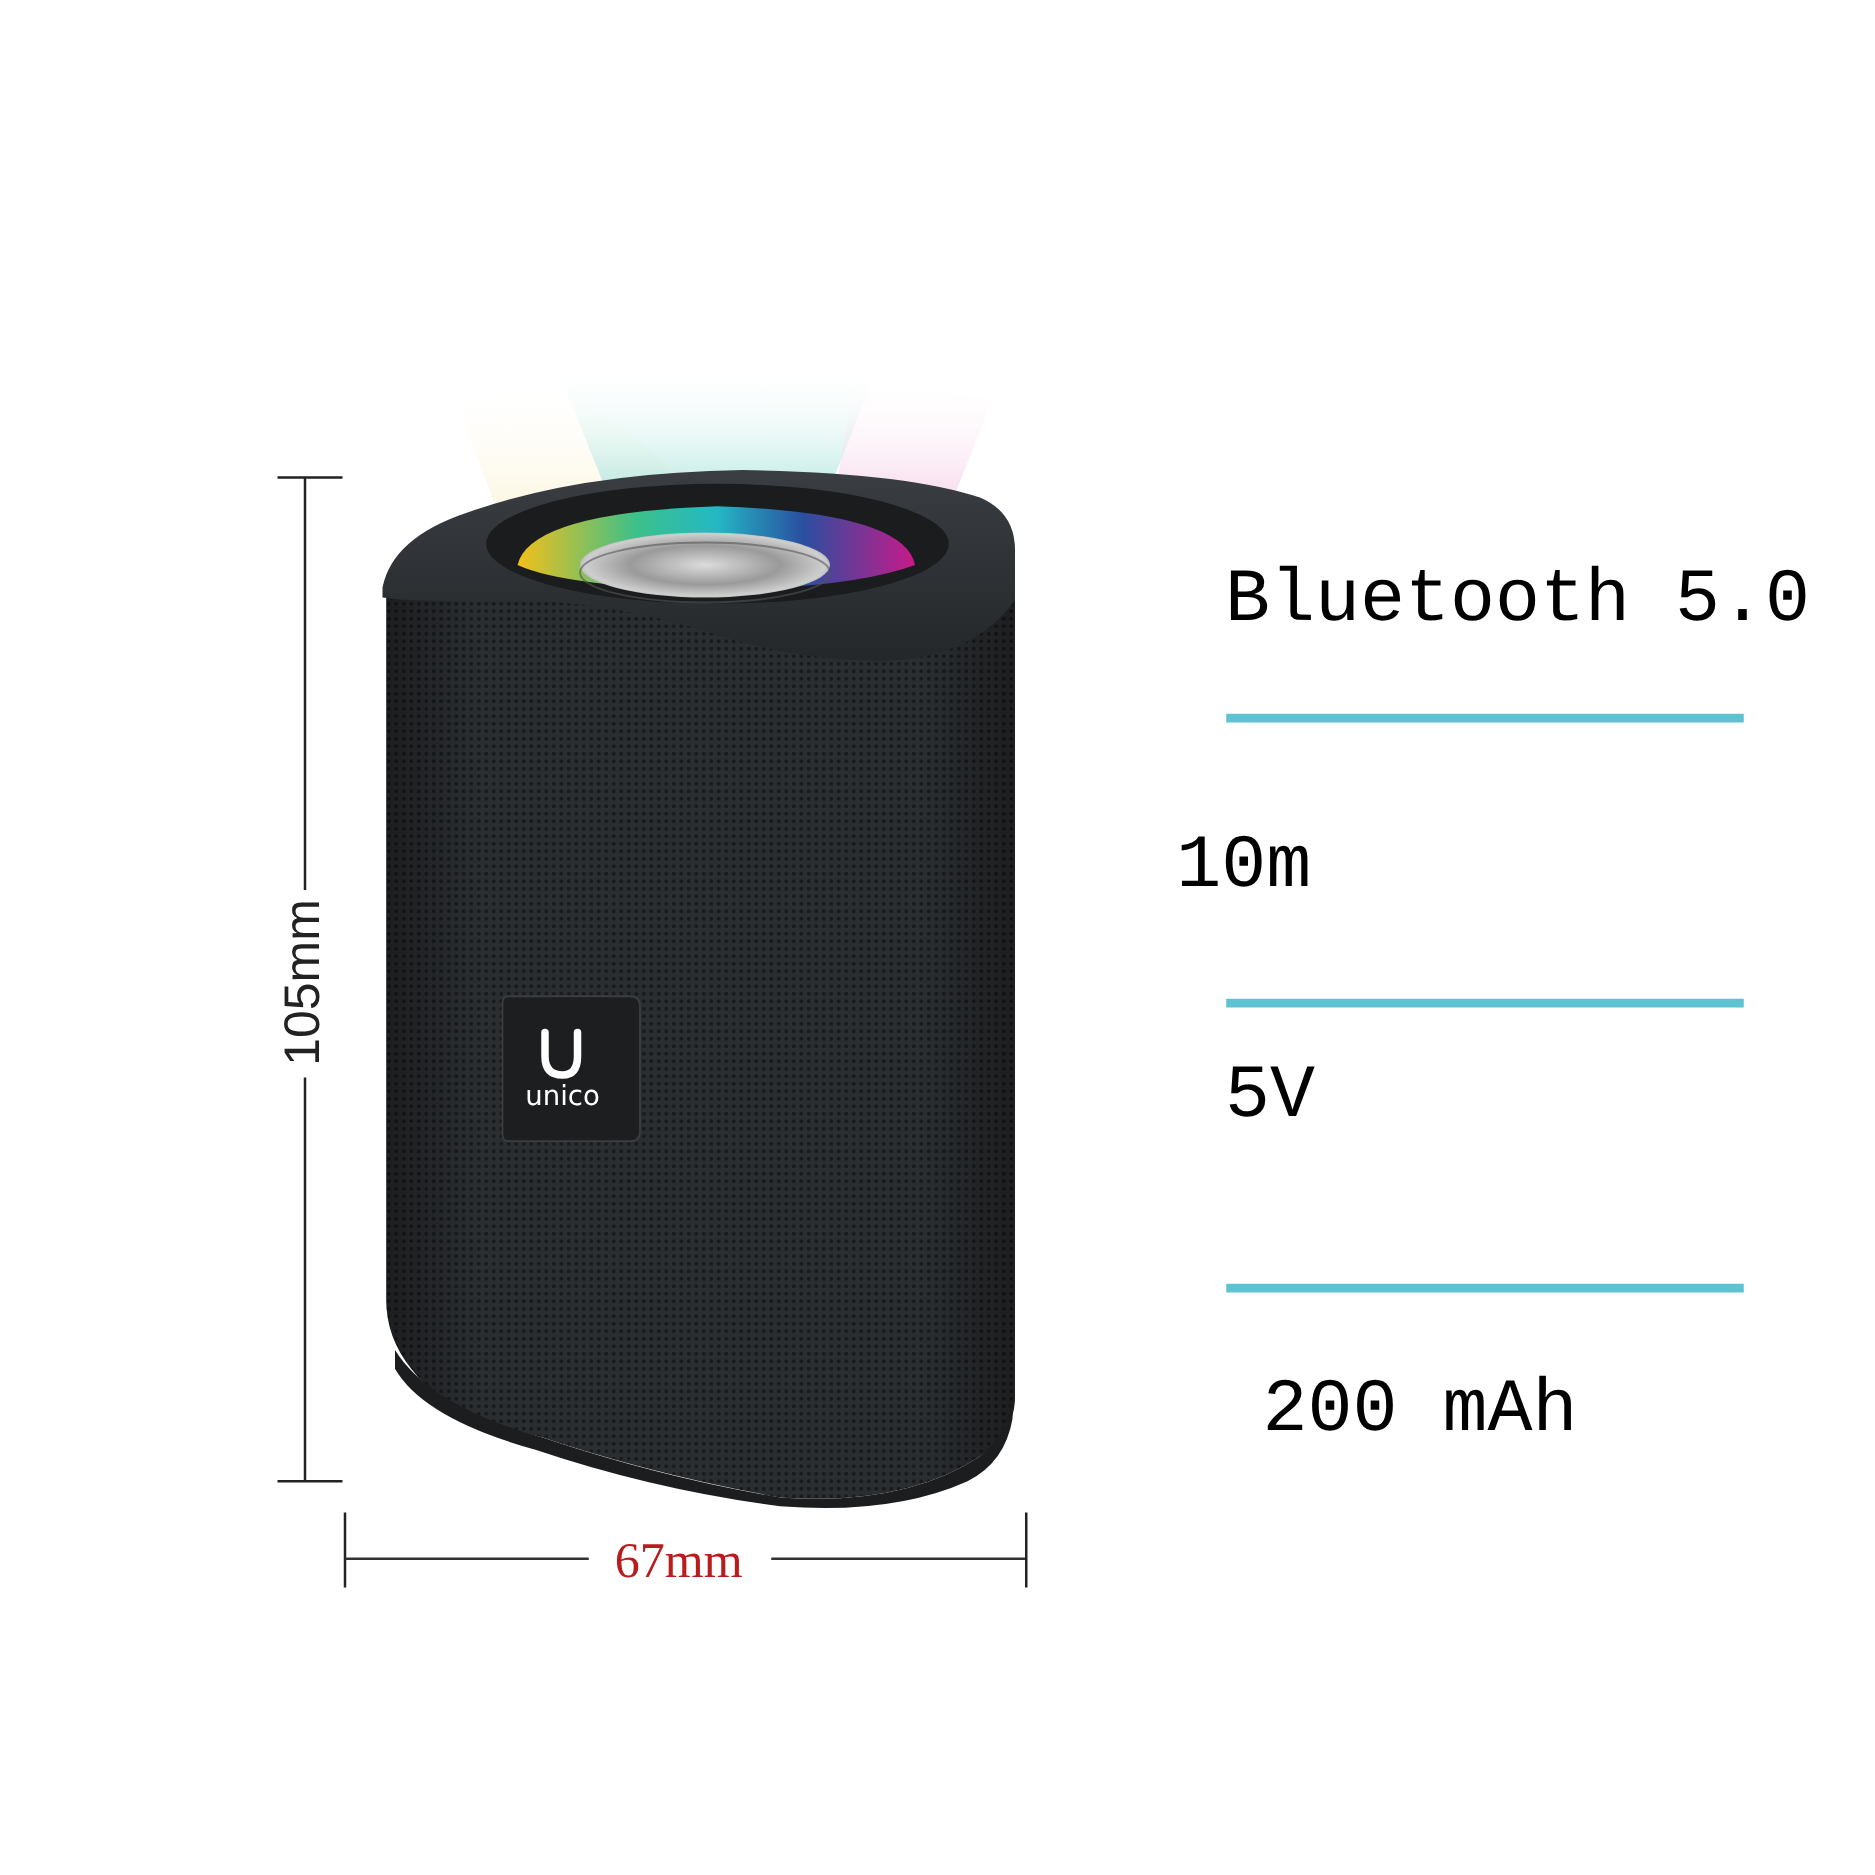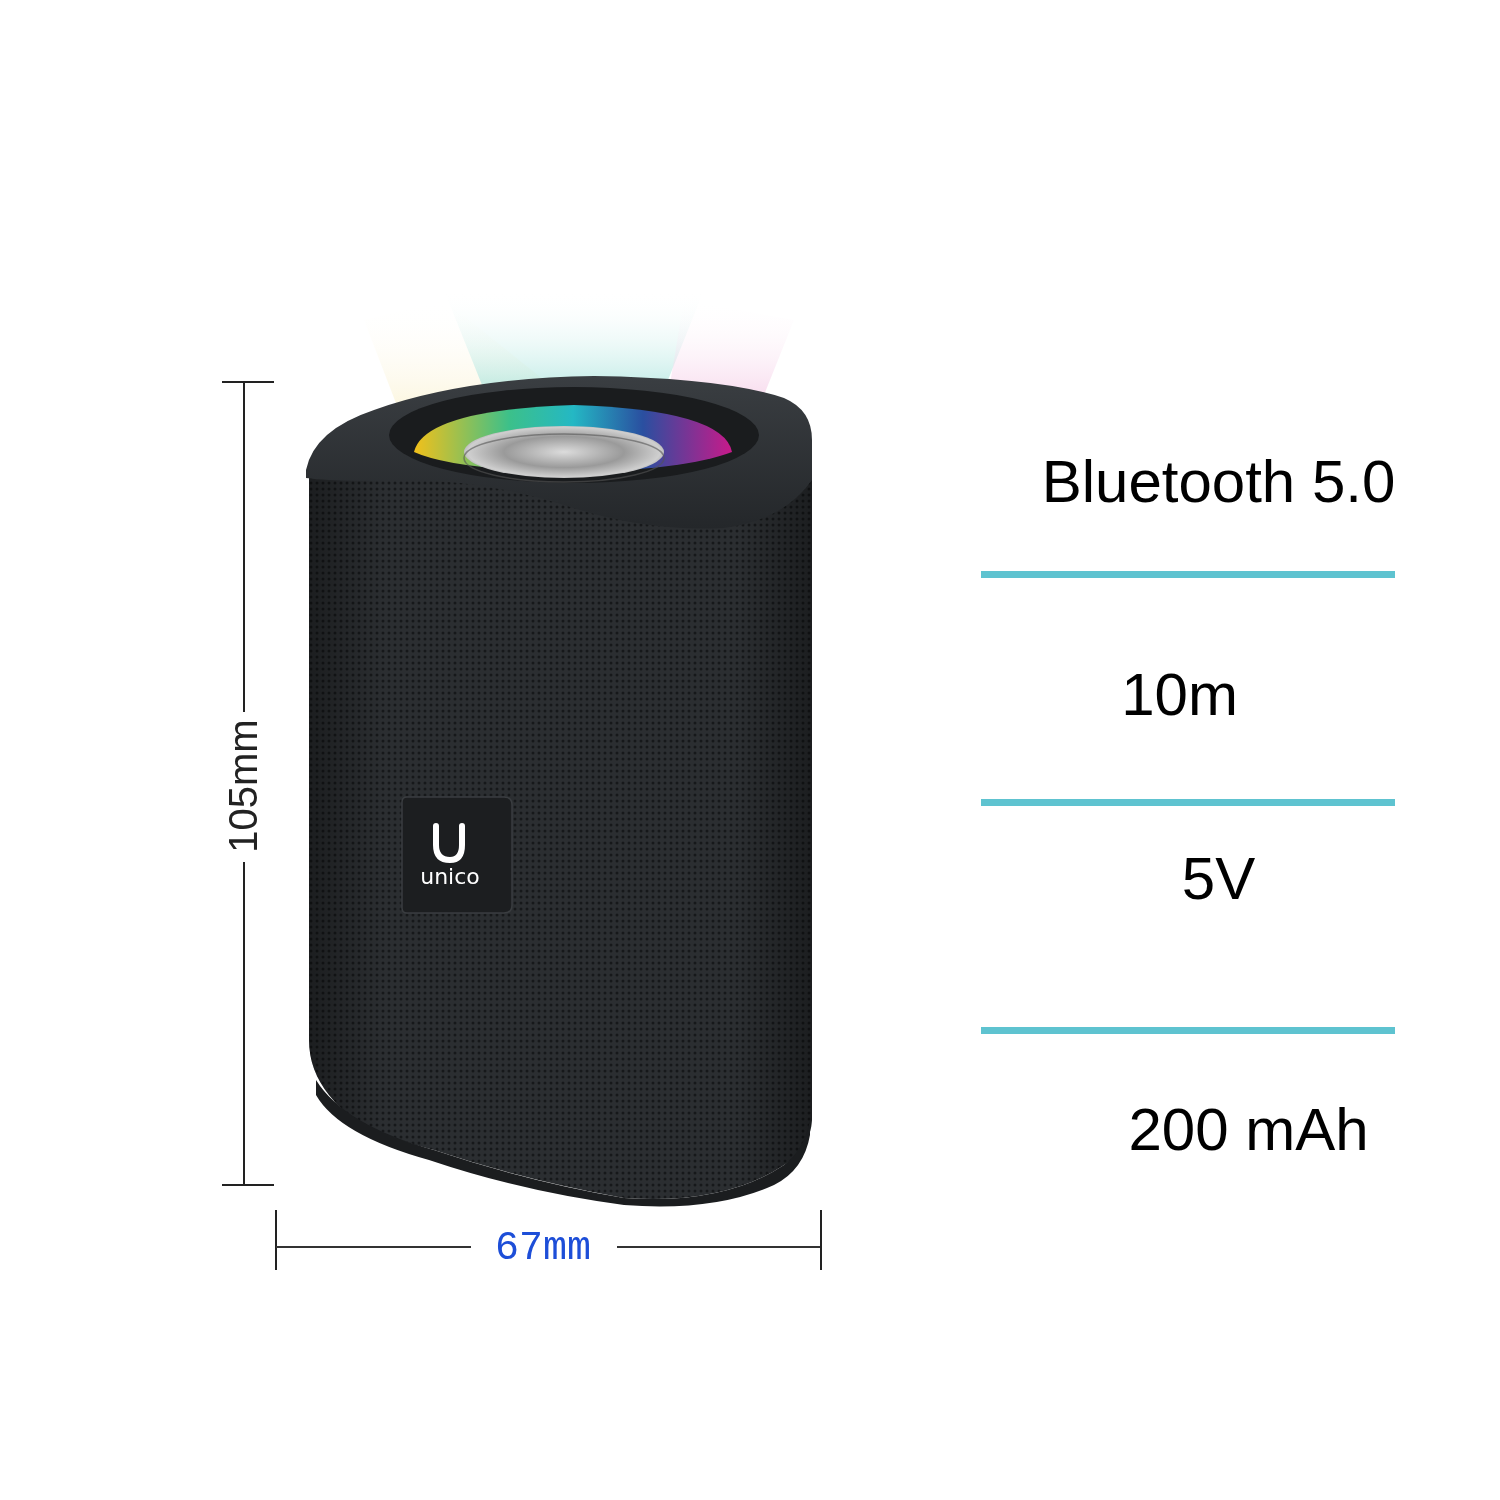--- a/index.html
+++ b/index.html
@@ -4,24 +4,24 @@
   <style>
     html, body { margin: 0; padding: 0; }
     body { width: 1500px; height: 1500px; background: #ffffff; position: relative; overflow: hidden; font-family: "DejaVu Sans", sans-serif; }
 
     
     .vline { position: absolute; left: 243px; width: 2px; background: #222; }
     .vtick { position: absolute; left: 222px; width: 52px; height: 2px; background: #222; }
     .vlabel { position: absolute; left: 243px; top: 786px; transform: translate(-50%,-50%) rotate(-90deg); font-size: 40px; color: #222; white-space: nowrap; font-family: "Liberation Sans", sans-serif; }
     .hline { position: absolute; top: 1246px; height: 2px; background: #333; }
     .htick { position: absolute; top: 1210px; width: 2px; height: 60px; background: #222; }
-    .hlabel { position: absolute; left: 543px; top: 1248px; transform: translate(-50%,-50%); font-size: 40px; color: #1d4ed8; white-space: nowrap; font-family: Liberation Mono, monospace; }
+    .hlabel { position: absolute; left: 543px; top: 1248px; transform: translate(-50%,-50%); font-size: 40px; color: #b91c1c; white-space: nowrap; font-family: Liberation Serif, serif; }
 
     
-    .spec { position: absolute; left: 980px; width: 415px; text-align: center; color: #000; font-size: 60px; font-family: Liberation Sans, sans-serif; white-space: nowrap; margin-left: 31px; }
+    .spec { position: absolute; left: 980px; width: 415px; text-align: left; color: #000; font-size: 60px; font-family: Liberation Mono, monospace; white-space: nowrap; }
     .divider { position: absolute; left: 981px; width: 414px; height: 7px; background: #5ec3d0; }
 
     
     .speaker { position: absolute; left: 284px; top: 280px; width: 560px; height: 940px; }
   </style>
 </head>
 <body>
 
 <div>
   <div class="vtick" style="top:381px;"></div>

